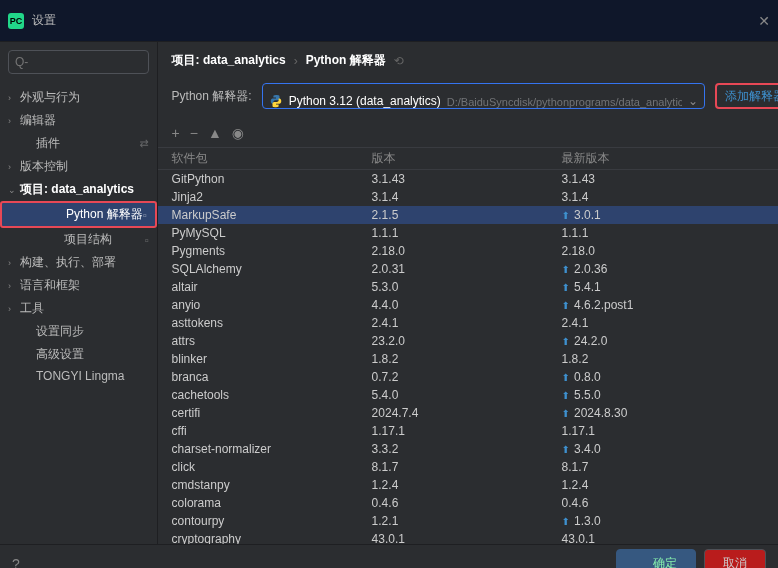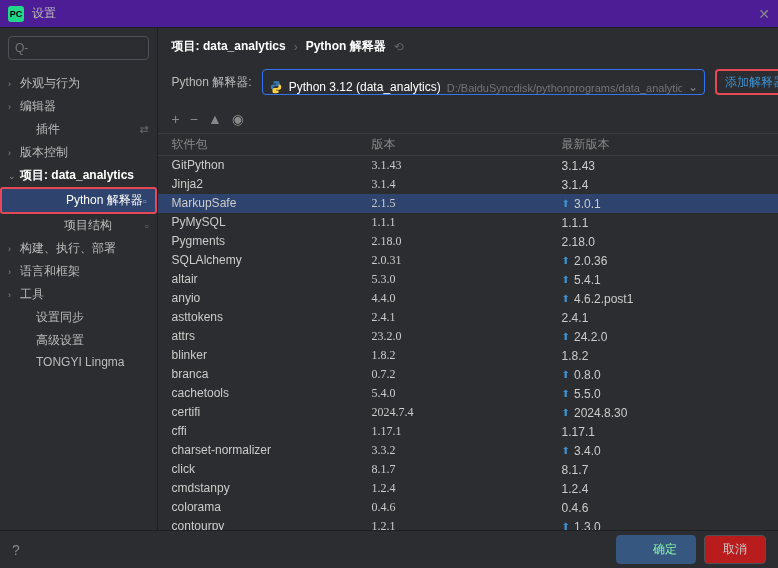--- a/index.html
+++ b/index.html
@@ -1,17 +1,17 @@
 <!DOCTYPE html>
 <html><head>
   <meta charset="utf-8">
   <style>
     * { margin: 0; padding: 0; box-sizing: border-box; }
     body { font-family: "Segoe UI", -apple-system, sans-serif; background: #2b2d30; color: #bbb; font-size: 12px; overflow: hidden; width: 778px; height: 568px; }
-    .titlebar { height: 28px; background: #4c1d95; display: flex; align-items: center; padding: 0 8px; border-bottom: 1px solid #1e1f22; }
+    .titlebar { height: 42px; background: #0f172a; display: flex; align-items: center; padding: 0 8px; border-bottom: 1px solid #1e1f22; }
     .titlebar .logo { width: 16px; height: 16px; background: #21d789; border-radius: 3px; display: flex; align-items: center; justify-content: center; font-size: 9px; color: #000; font-weight: bold; margin-right: 8px; }
     .titlebar .close { margin-left: auto; cursor: pointer; color: #888; font-size: 14px; }
     .main { display: flex; height: 502px; }
     .sidebar { width: 165px; background: #2b2d30; border-right: 1px solid #1e1f22; display: flex; flex-direction: column; }
     .search-box { margin: 8px; height: 24px; background: #2b2d30; border: 1px solid #4e5157; border-radius: 4px; display: flex; align-items: center; padding: 0 6px; }
     .search-box input { background: transparent; border: none; outline: none; color: #bbb; width: 100%; font-size: 12px; }
     .tree { flex: 1; overflow: auto; padding: 4px 0; }
     .tree-item { padding: 3px 8px; display: flex; align-items: center; cursor: pointer; white-space: nowrap; }
     .tree-item.selected { background: #2e436e; color: #fff; }
     .tree-item .chev { width: 12px; font-size: 9px; color: #888; }
@@ -31,21 +31,21 @@
     .interp-select .chev-down { color: #888; margin-left: auto; }
     .add-interp { height: 26px; padding: 0 8px; border: 2px solid #e74856; border-radius: 4px; display: flex; align-items: center; color: #3e90ce; font-size: 12px; gap: 3px; }
     .toolbar { padding: 6px 14px; display: flex; gap: 10px; color: #888; border-bottom: 1px solid #393b40; }
     .toolbar span { cursor: pointer; font-size: 14px; }
     .pkg-table { flex: 1; overflow: auto; }
     .pkg-header, .pkg-row { display: flex; padding: 2px 14px; }
     .pkg-header { background: #2b2d30; color: #888; border-bottom: 1px solid #393b40; position: sticky; top: 0; }
     .pkg-row { color: #ccc; }
     .pkg-row.selected { background: #2e436e; }
     .col-name { flex: 0 0 200px; }
-    .col-ver { flex: 0 0 190px; font-family: Liberation Serif, serif; }
+    .col-ver { flex: 0 0 190px; }
     .col-latest { flex: 1; display: flex; align-items: center; gap: 4px; }
     .up-arrow { color: #3e90ce; font-size: 10px; }
     .footer { height: 38px; border-top: 1px solid #1e1f22; display: flex; align-items: center; padding: 0 12px; gap: 8px; }
     .footer .help { color: #888; font-size: 14px; }
     .footer .spacer { flex: 1; }
     .footer button { background: #b91c1c; border: 1px solid #4e5157; color: #ccc; padding: 5px 18px; border-radius: 4px; font-size: 12px; cursor: pointer; }
     .footer button.primary { background: #365880; border-color: #365880; color: #86efac; padding-left: 36px; }
     .footer button:disabled { opacity: 0.4; }
   </style>
 </head>

